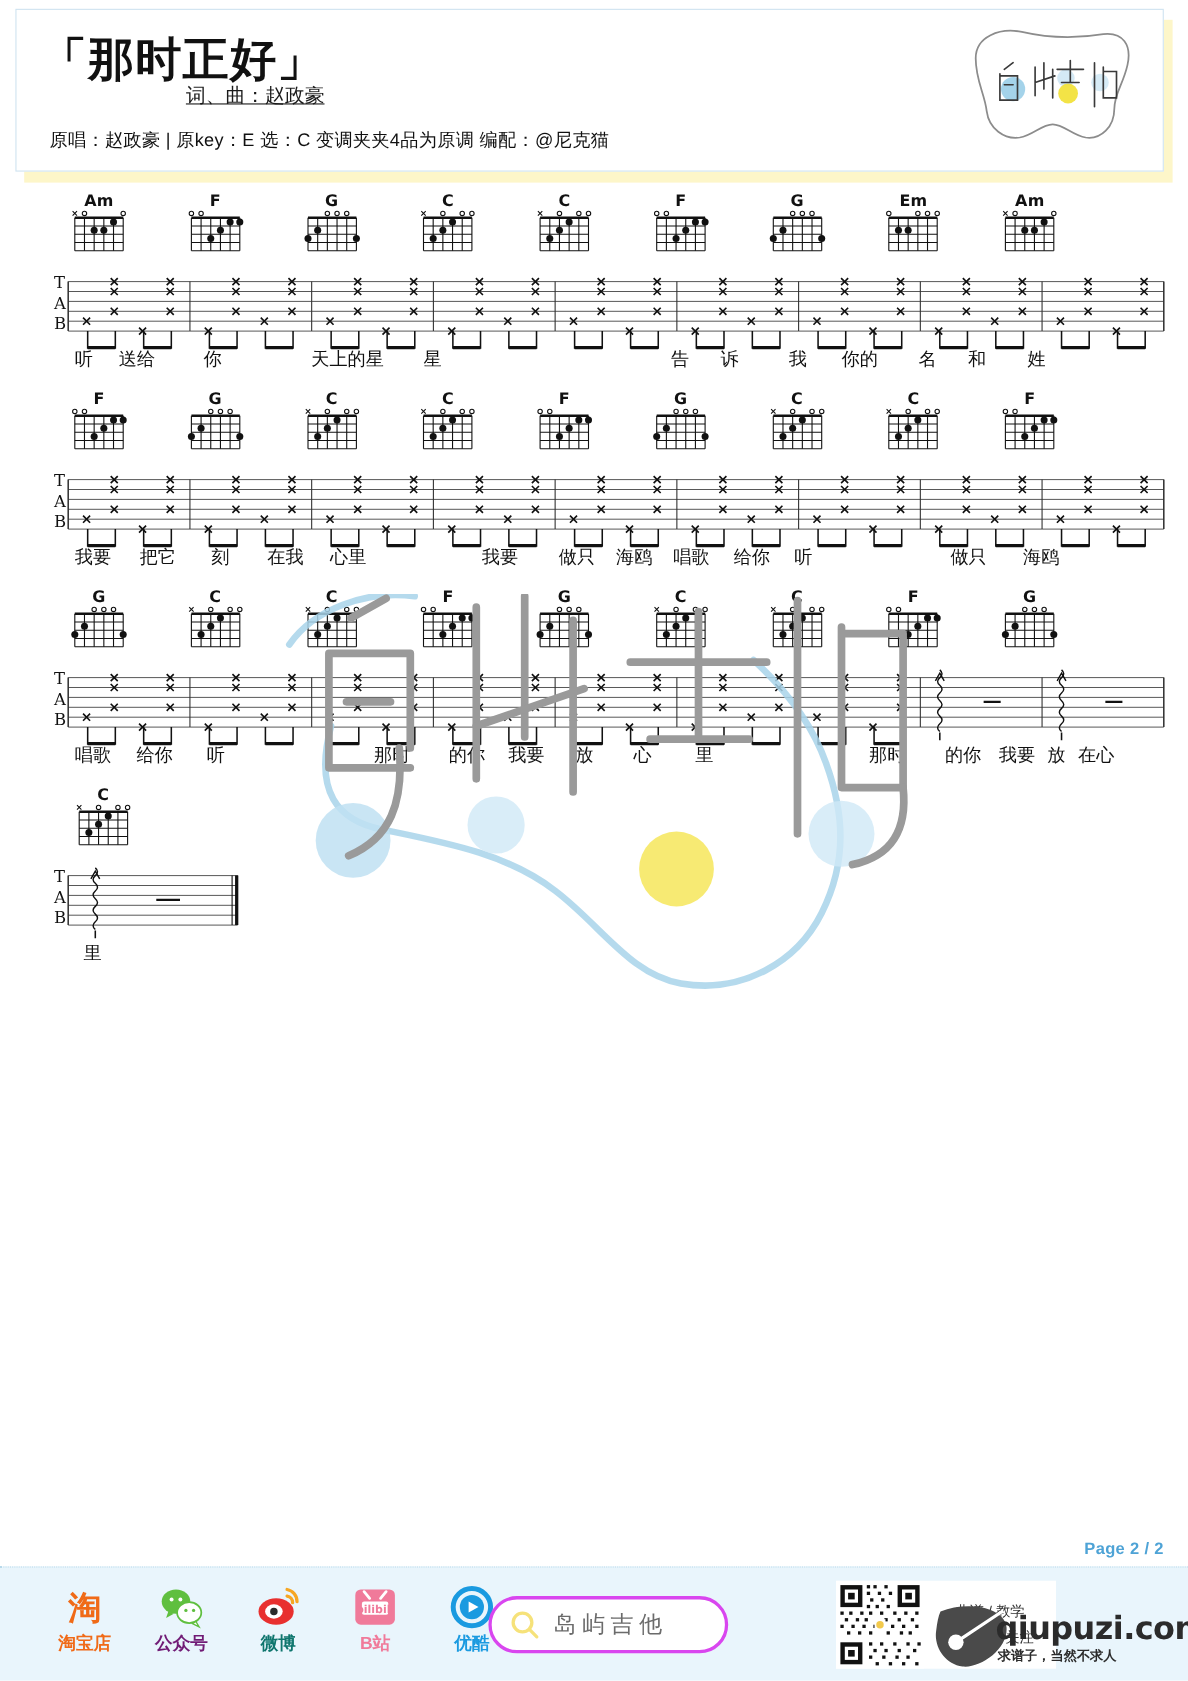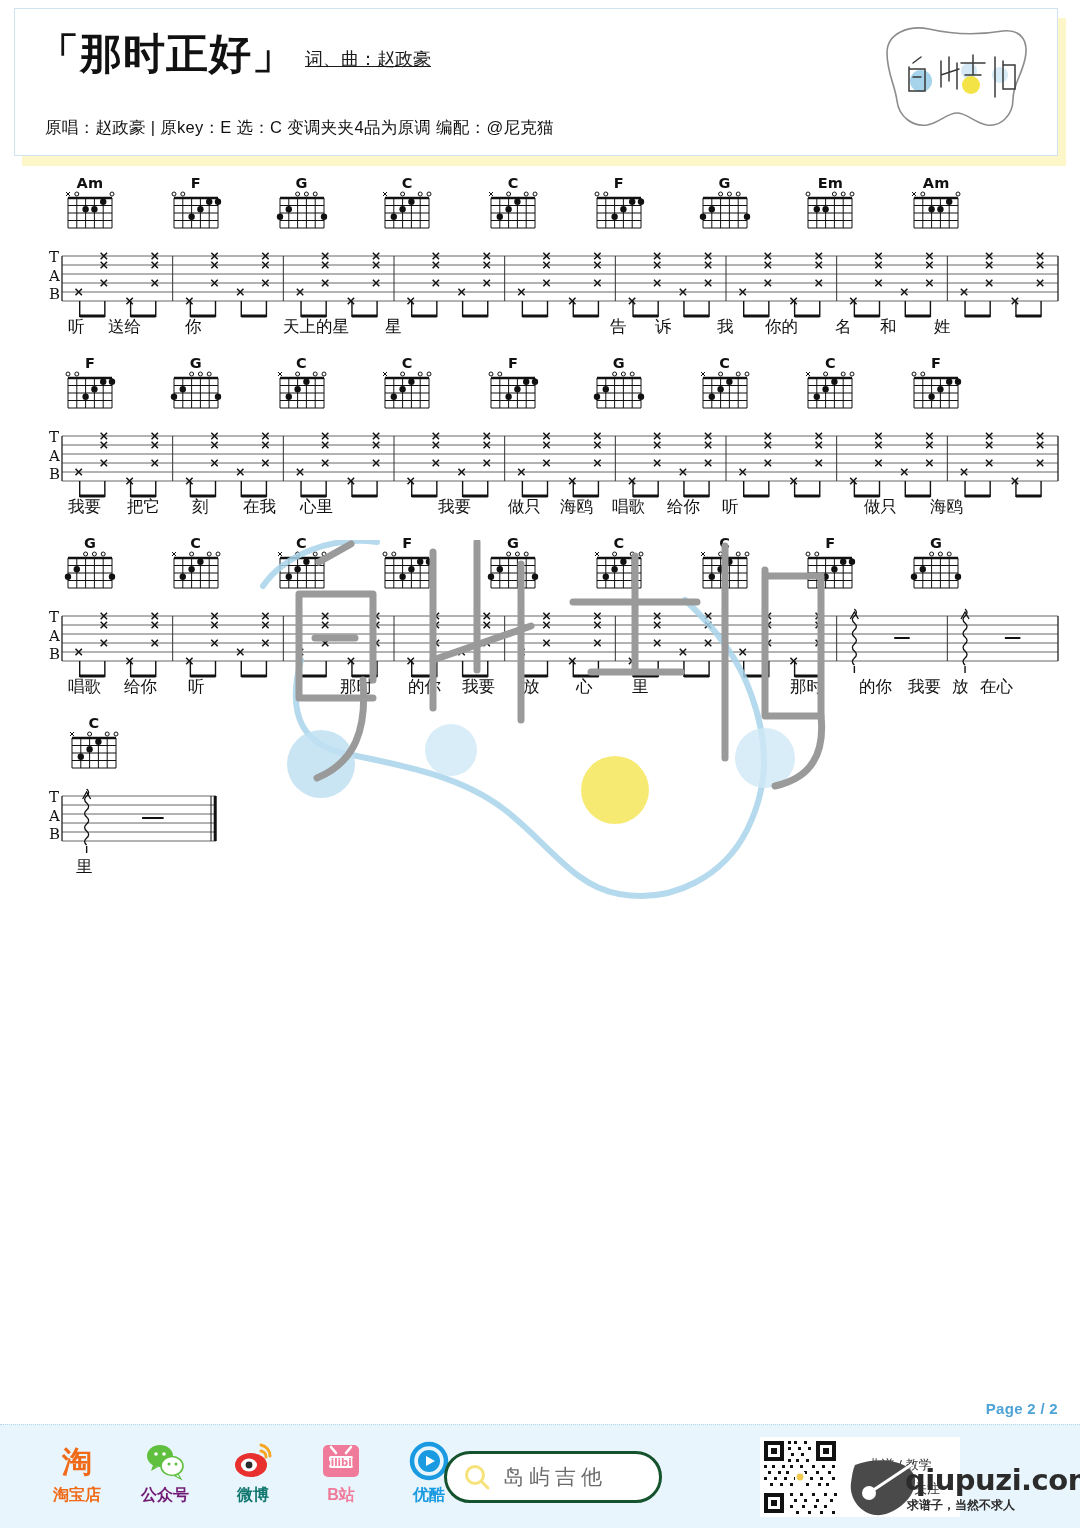--- a/index.html
+++ b/index.html
@@ -14,21 +14,21 @@
   
   .header-wrap { position:absolute; left:14px; top:8px; width:1052px; height:152px; }
   .header-shadow {
     position:absolute; left:8px; top:10px; width:1044px; height:148px;
     background:#fdf6c9;
   }
   .header-box {
     position:absolute; left:0; top:0; width:1044px; height:148px;
     background:#ffffff; border:1.5px solid #cfe3f0;
   }
-  .title-row { position:absolute; left:22px; top:24px; display:flex; align-items:flex-end; }
+  .title-row { position:absolute; left:22px; top:24px; display:flex; align-items:flex-end;flex-direction:column; }
   .song-title {
     font-family:"DejaVu Sans","Liberation Sans",sans-serif;
     font-size:42px; font-weight:700; color:#111; letter-spacing:1px; line-height:1;
   }
   .byline { font-size:18px; color:#1a1a1a; margin-left:10px; padding-bottom:4px;text-decoration:underline; }
   .meta-row {
     position:absolute; left:30px; top:108px;
     font-size:16.5px; color:#111; letter-spacing:0.3px;
   }
 
@@ -69,21 +69,21 @@
   .footer { position:absolute; left:0; top:1424px; width:1080px; height:104px;
             background:#e9f5fc; border-top:1px dotted #b8d9ea; }
   .social { position:absolute; left:46px; top:14px; display:flex; gap:26px; }
   .social-item { width:62px; text-align:center; }
   .social-ico { width:44px; height:44px; margin:0 auto 3px auto; position:relative; }
   .social-ico svg { display:block; }
   .social-label { font-size:16px; font-weight:700; line-height:18px; }
 
   .searchpill {
     position:absolute; left:444px; top:26px; width:218px; height:52px;
-    border:3px solid #14532d; border-radius:26px; background:#fff;
+    border:3px solid #d946ef; border-radius:26px; background:#fff;
     display:flex; align-items:center; padding-left:16px; gap:12px;
   }
   .searchpill .pilltext { font-size:21px; color:#6b6b6b; letter-spacing:5px; }
 
   .qrblock { position:absolute; left:760px; top:12px; width:200px; height:80px;
              background:#fff; display:flex; }
   .qrimg { width:80px; height:80px; }
   .qrtext { flex:1; display:flex; flex-direction:column; align-items:center;
             justify-content:center; gap:6px; }
   .qrtext div { font-size:13px; color:#333; }

